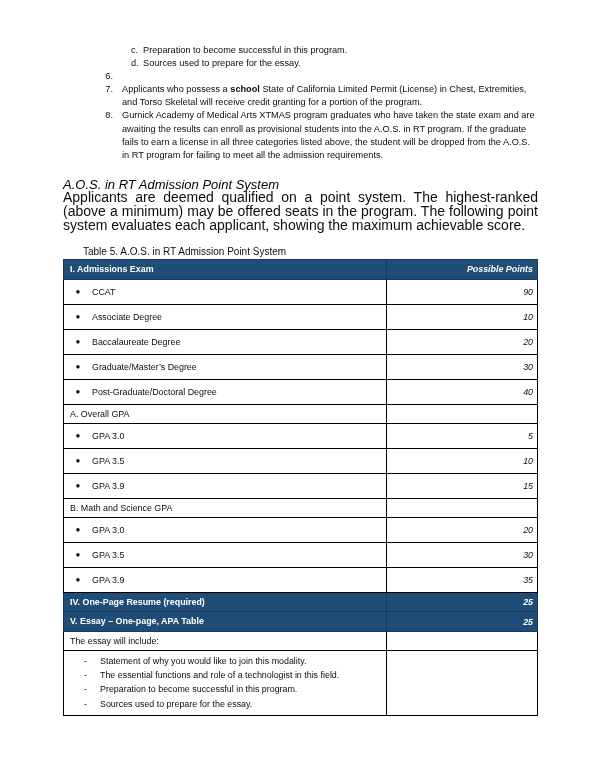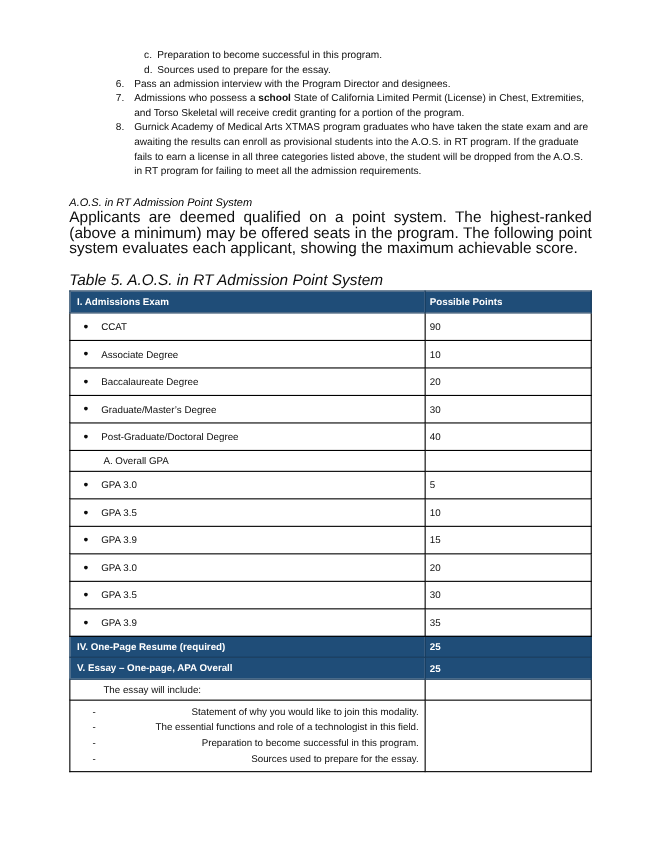--- a/index.html
+++ b/index.html
@@ -48,37 +48,37 @@
     text-align: left;
   }
   .num-item > .marker { width: 21px; text-align: right; padding-right: 9px; }
   .sub-item > .marker { width: 12px; text-align: left; }
 
   .itext { flex: 1 1 auto; text-align: left; }
   .itext b { font-weight: bold; }
 
   
   .sec-head {
-    font-size: 10px;
+    font-size: 13px;
     font-style: italic;
     line-height: 13.5px;
     margin-top: 16px;
   }
   .para {
     font-size: 14px;
     line-height: 13.6px;
     text-align: justify;
     color: #0d0d0d;
   }
   .table-caption {
-    font-size: 14px;
-    font-style: italic;
+    font-size: 10px;
     margin-top: 14px;
     margin-bottom: 2px;
     color: #0d0d0d;
+    margin-left: 20px;
   }
 
   
   table.pts {
     border-collapse: collapse;
     width: 475px;
     table-layout: fixed;
     margin-top: 1px;
   }
   table.pts td {
@@ -113,43 +113,44 @@
     flex: 0 0 auto;
     width: 16px;
     text-align: center;
     font-size: 8px;
     line-height: 1;
     padding-right: 6px;
   }
   .bullet-text { flex: 1 1 auto; }
 
   
-  .plain-row { padding: 4px 5px 4px 6px; margin-left: 24px; }
+  .plain-row { padding: 4px 5px 4px 6px; }
 
   
   .pts-val {
-    text-align: left;
+    text-align: right;
     padding: 6px 4px;
+    font-style: italic;
   }
   tr.sect .pts-val { padding: 3px 4px; }
 
   
   .dash-list { padding: 3px 5px 4px 6px; }
   .dash-item {
     display: flex;
     align-items: flex-start;
     line-height: 14.2px;
   }
   .dash-mark {
     flex: 0 0 auto;
     width: 30px;
     padding-left: 14px;
     box-sizing: border-box;
   }
-  .dash-text { flex: 1 1 auto; text-align: right; }
+  .dash-text { flex: 1 1 auto; }
 </style>
 </head>
 <body>
 
 <div class="page">
   <div class="content">
 
     <div class="list-block">
 
       <div class="sub-item">
@@ -157,26 +158,25 @@
         <span class="itext">Preparation to become successful in this program.</span>
       </div>
 
       <div class="sub-item">
         <span class="marker">d.</span>
         <span class="itext">Sources used to prepare for the essay.</span>
       </div>
 
       <div class="num-item">
         <span class="marker">6.</span>
-        <span class="itext">Pass an admission interview with the Program Director and designees.</span>
       </div>
 
       <div class="num-item">
         <span class="marker">7.</span>
-        <span class="itext"><span>Admissions who possess a </span><b>school</b><span> State of California Limited Permit (License) in Chest, Extremities, and Torso Skeletal will receive credit granting for a portion of the program.</span></span>
+        <span class="itext"><span>Applicants who possess a </span><b>school</b><span> State of California Limited Permit (License) in Chest, Extremities, and Torso Skeletal will receive credit granting for a portion of the program.</span></span>
       </div>
 
       <div class="num-item">
         <span class="marker">8.</span>
         <span class="itext">Gurnick Academy of Medical Arts XTMAS program graduates who have taken the state exam and are awaiting the results can enroll as provisional students into the A.O.S. in RT program. If the graduate fails to earn a license in all three categories listed above, the student will be dropped from the A.O.S. in RT program for failing to meet all the admission requirements.</span>
       </div>
 
     </div>
 
     <div class="sec-head">A.O.S. in RT Admission Point System</div>
@@ -300,20 +300,28 @@
             <div class="bullet-row">
               <span class="bullet-dot">●</span>
               <span class="bullet-text">GPA 3.9</span>
             </div>
           </td>
           <td>
               <div class="pts-val">15</div>
             </td>
         </tr>
 
+        <tr>
+          <td>
+              <div class="plain-row">B. Math and Science GPA</div>
+            </td>
+          <td>
+              <div class="pts-val"></div>
+            </td>
+        </tr>
 
         <tr>
           <td>
             <div class="bullet-row">
               <span class="bullet-dot">●</span>
               <span class="bullet-text">GPA 3.0</span>
             </div>
           </td>
           <td>
               <div class="pts-val">20</div>
@@ -348,21 +356,21 @@
           <td>
               <div class="cell-pad">IV. One-Page Resume (required)</div>
             </td>
           <td>
               <div class="pts-val">25</div>
             </td>
         </tr>
 
         <tr class="sect">
           <td>
-              <div class="cell-pad">V. Essay – One-page, APA Overall</div>
+              <div class="cell-pad">V. Essay – One-page, APA Table</div>
             </td>
           <td>
               <div class="pts-val">25</div>
             </td>
         </tr>
 
         <tr>
           <td>
               <div class="plain-row">The essay will include:</div>
             </td>

